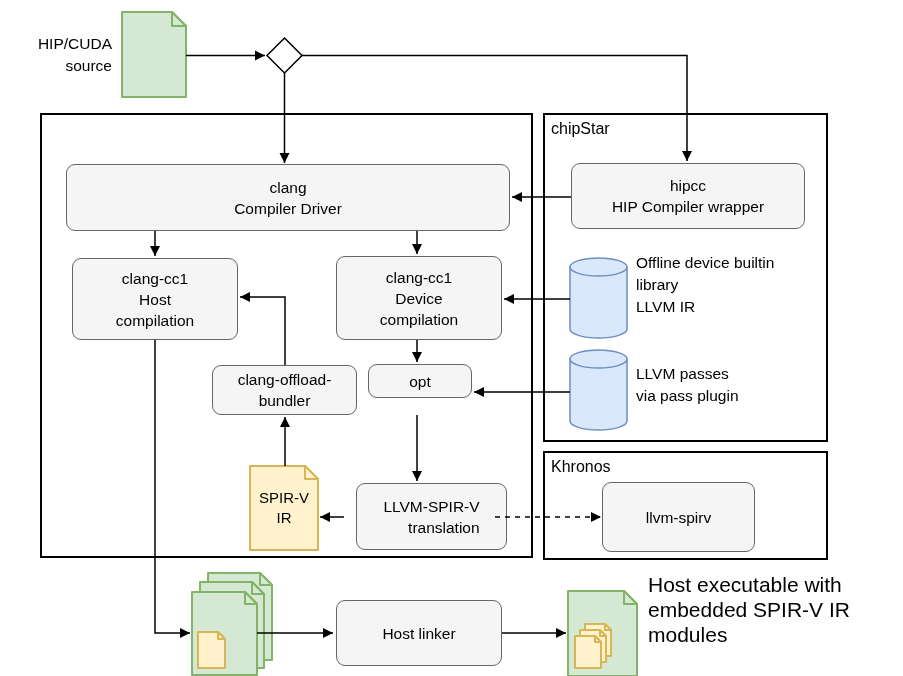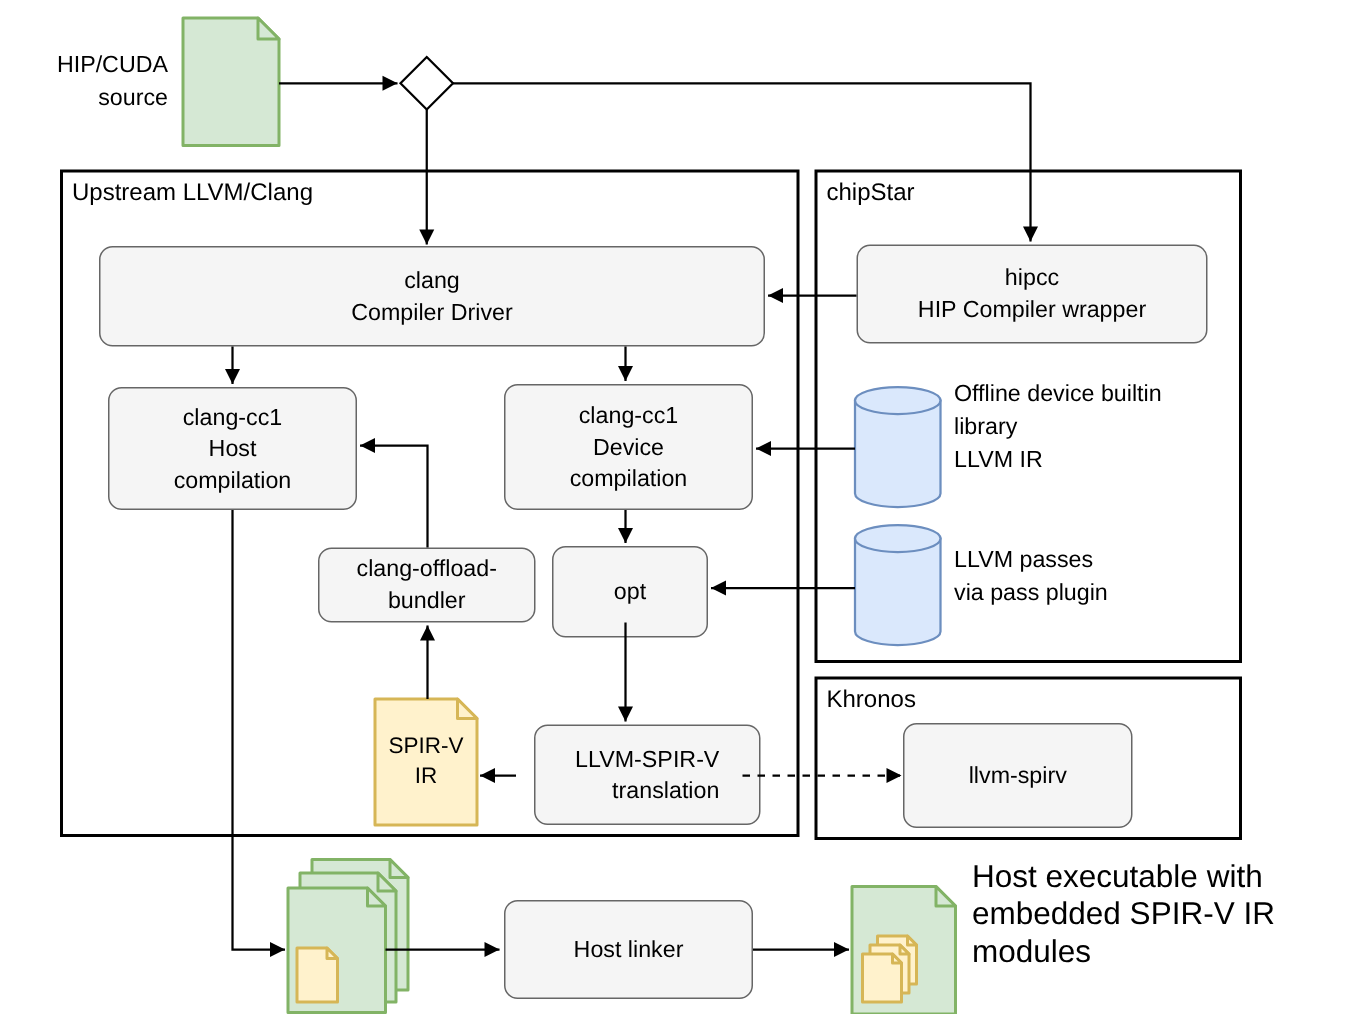--- a/index.html
+++ b/index.html
@@ -86,37 +86,36 @@
         <path d="M605,624 V630 H611 Z"></path>
       <path d="M580,630 H600 L606,636 V662 H580 Z"></path>
         <path d="M600,630 V636 H606 Z"></path>
       <path d="M575,636 H595 L601,642 V668 H575 Z"></path>
         <path d="M595,636 V642 H601 Z"></path>
     </g>
 
     <polygon points="284.5,38 302,55.5 284.5,73 267,55.5" fill="#ffffff" stroke="#000" stroke-width="1.5"></polygon>
   </svg>
 
-  <div class="group-label" style="left:48px;top:120px;">Upstream LLVM/Clang</div>
   <div class="group-label" style="left:551px;top:120px;">chipStar</div>
   <div class="group-label" style="left:551px;top:458px;">Khronos</div>
 
   <div class="node" style="left:571px;top:163px;width:234px;height:66px;">hipcc
 HIP Compiler wrapper</div>
   <div class="node" style="left:66px;top:164px;width:444px;height:67px;">clang
 Compiler Driver</div>
   <div class="node" style="left:72px;top:258px;width:166px;height:82px;">clang-cc1
 Host
 compilation</div>
   <div class="node" style="left:336px;top:256px;width:166px;height:84px;">clang-cc1
 Device
 compilation</div>
   <div class="node" style="left:212px;top:365px;width:145px;height:50px;">clang-offload-
 bundler</div>
-  <div class="node" style="left:368px;top:364px;width:104px;height:61px;">opt</div>
+  <div class="node" style="left:368px;top:364px;width:104px;height:34px;">opt</div>
   <div class="node" style="left:356px;top:483px;width:151px;height:67px;text-align:right;">LLVM-SPIR-V
 translation</div>
   <div class="node" style="left:602px;top:482px;width:153px;height:70px;">llvm-spirv</div>
   <div class="node" style="left:336px;top:600px;width:166px;height:66px;">Host linker</div>
 
   <div class="free-label" style="left:10px;top:33px;width:102px;text-align:right;">HIP/CUDA
 source</div>
   <div class="doc-label" style="left:250px;top:466px;width:68px;height:84px;text-align:center;">SPIR-V
 IR</div>
   <div class="free-label" style="left:636px;top:252px;width:185px;">Offline device builtin

